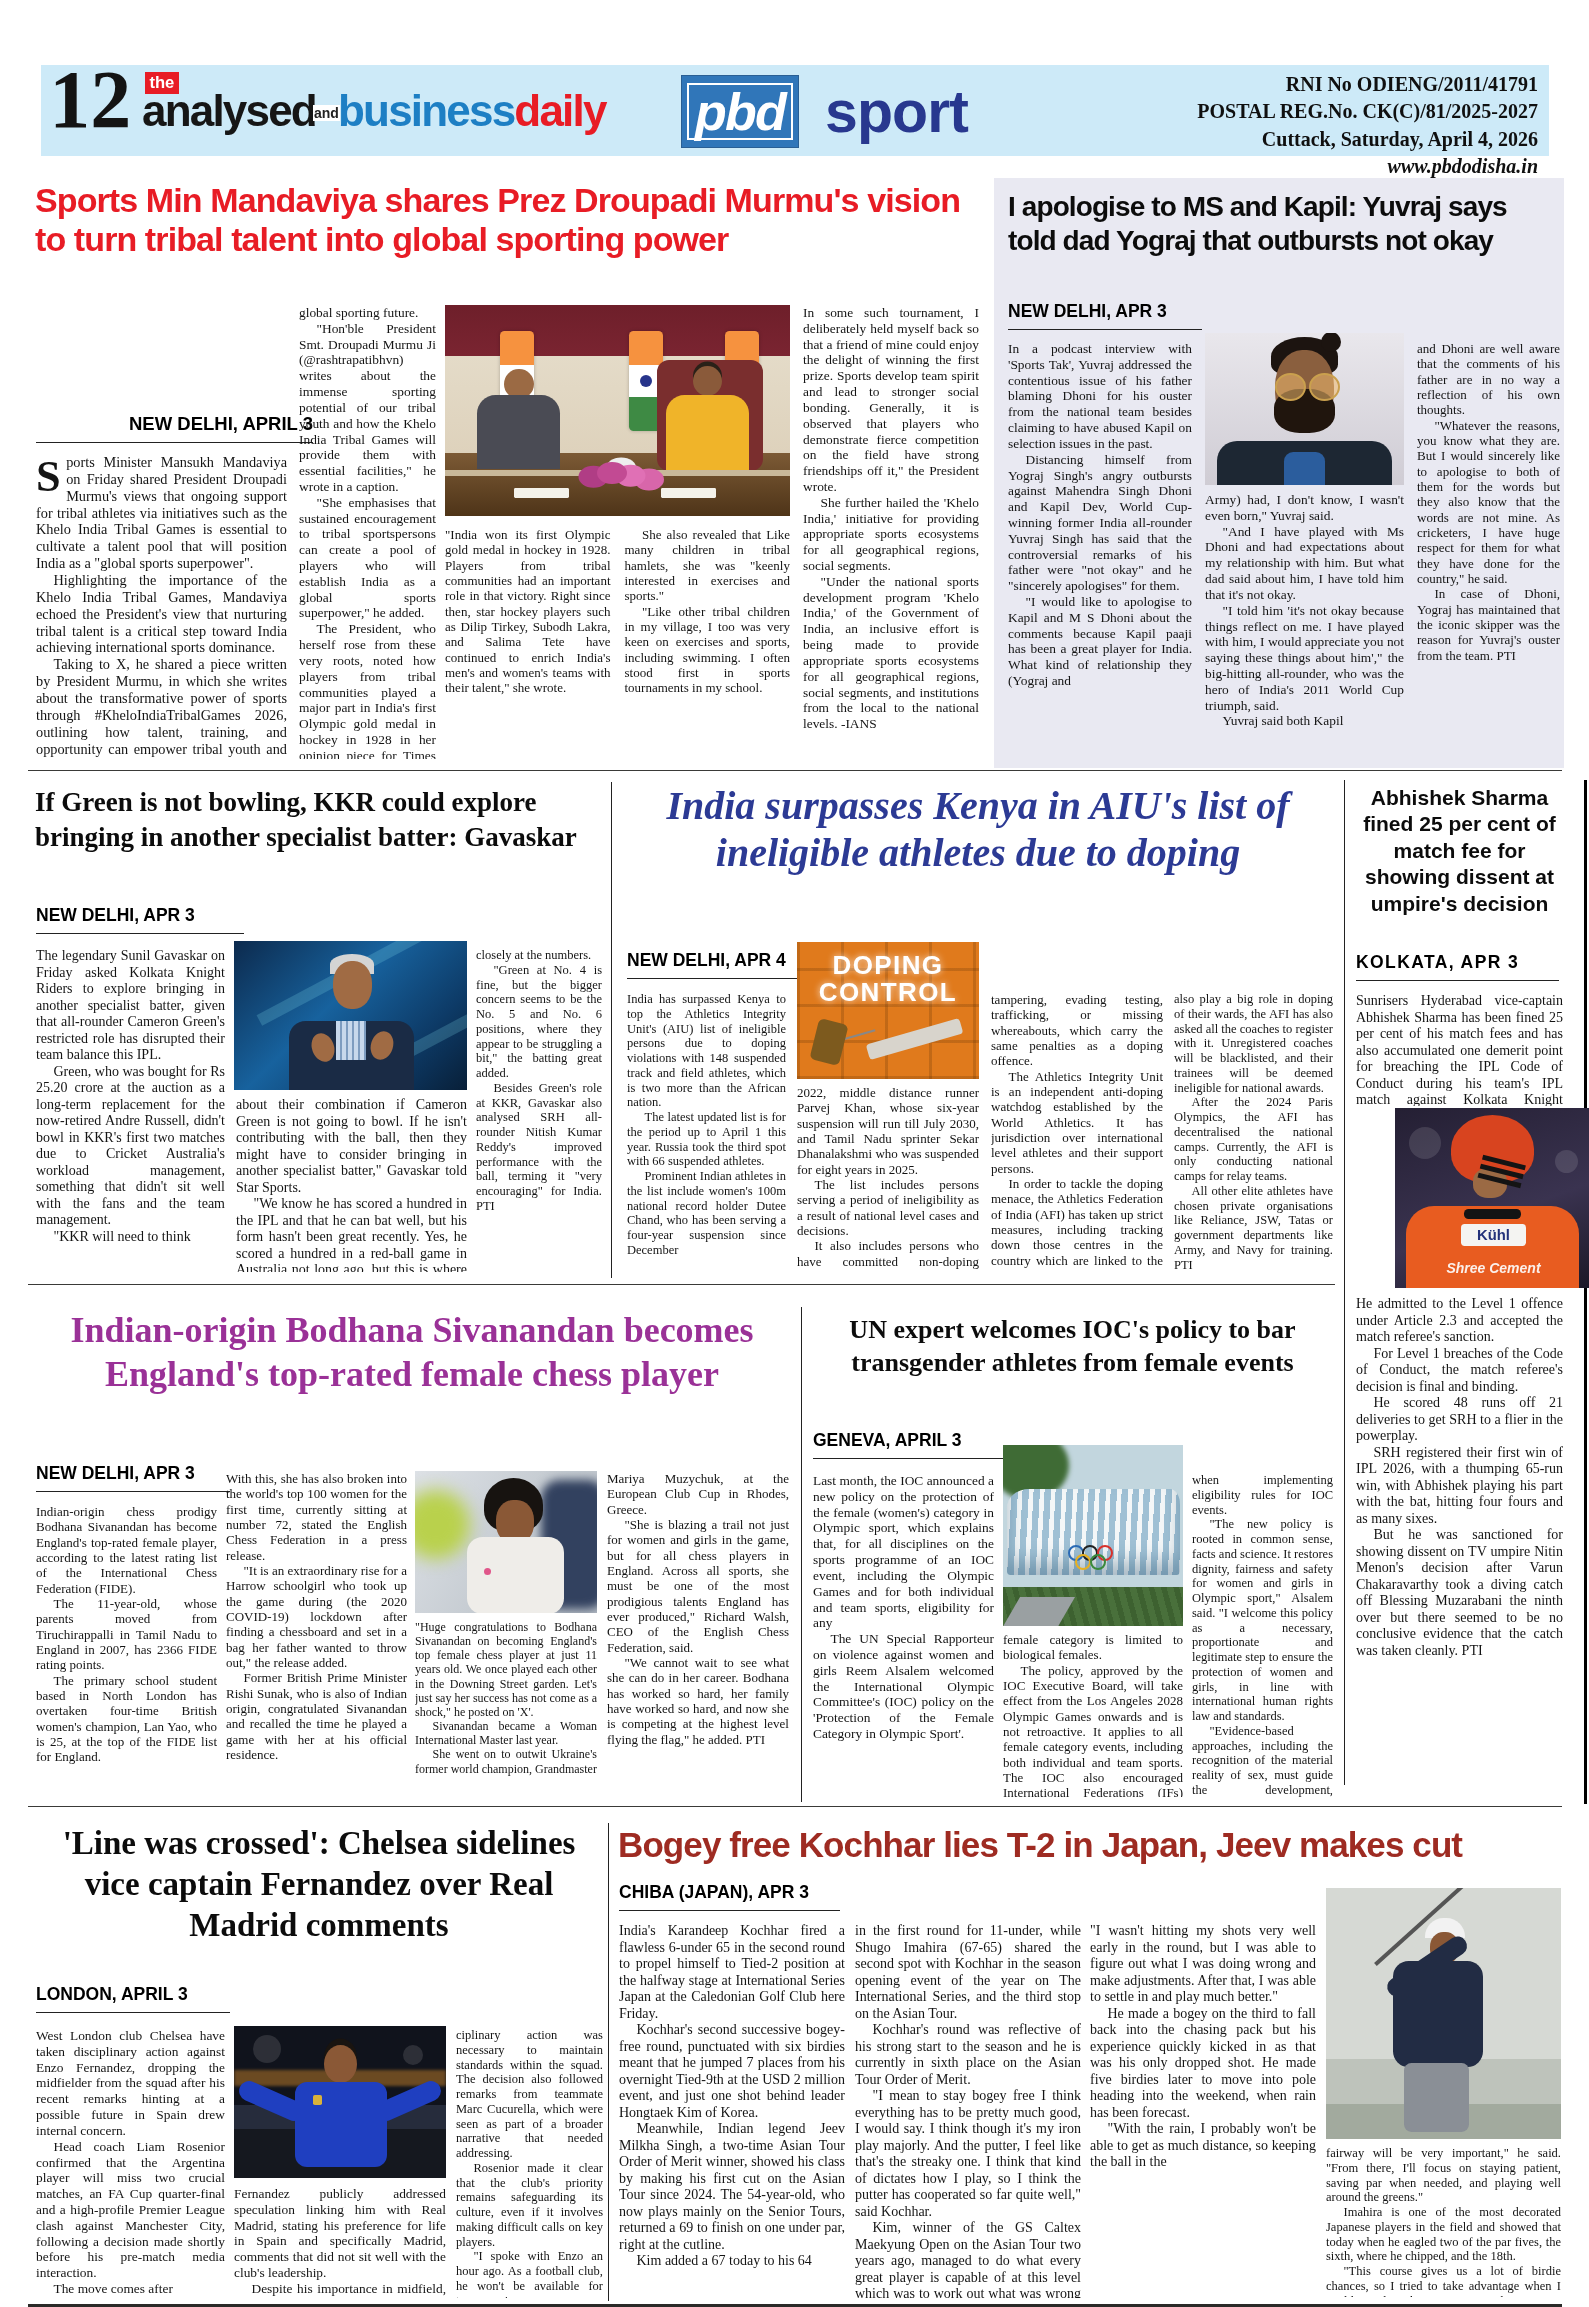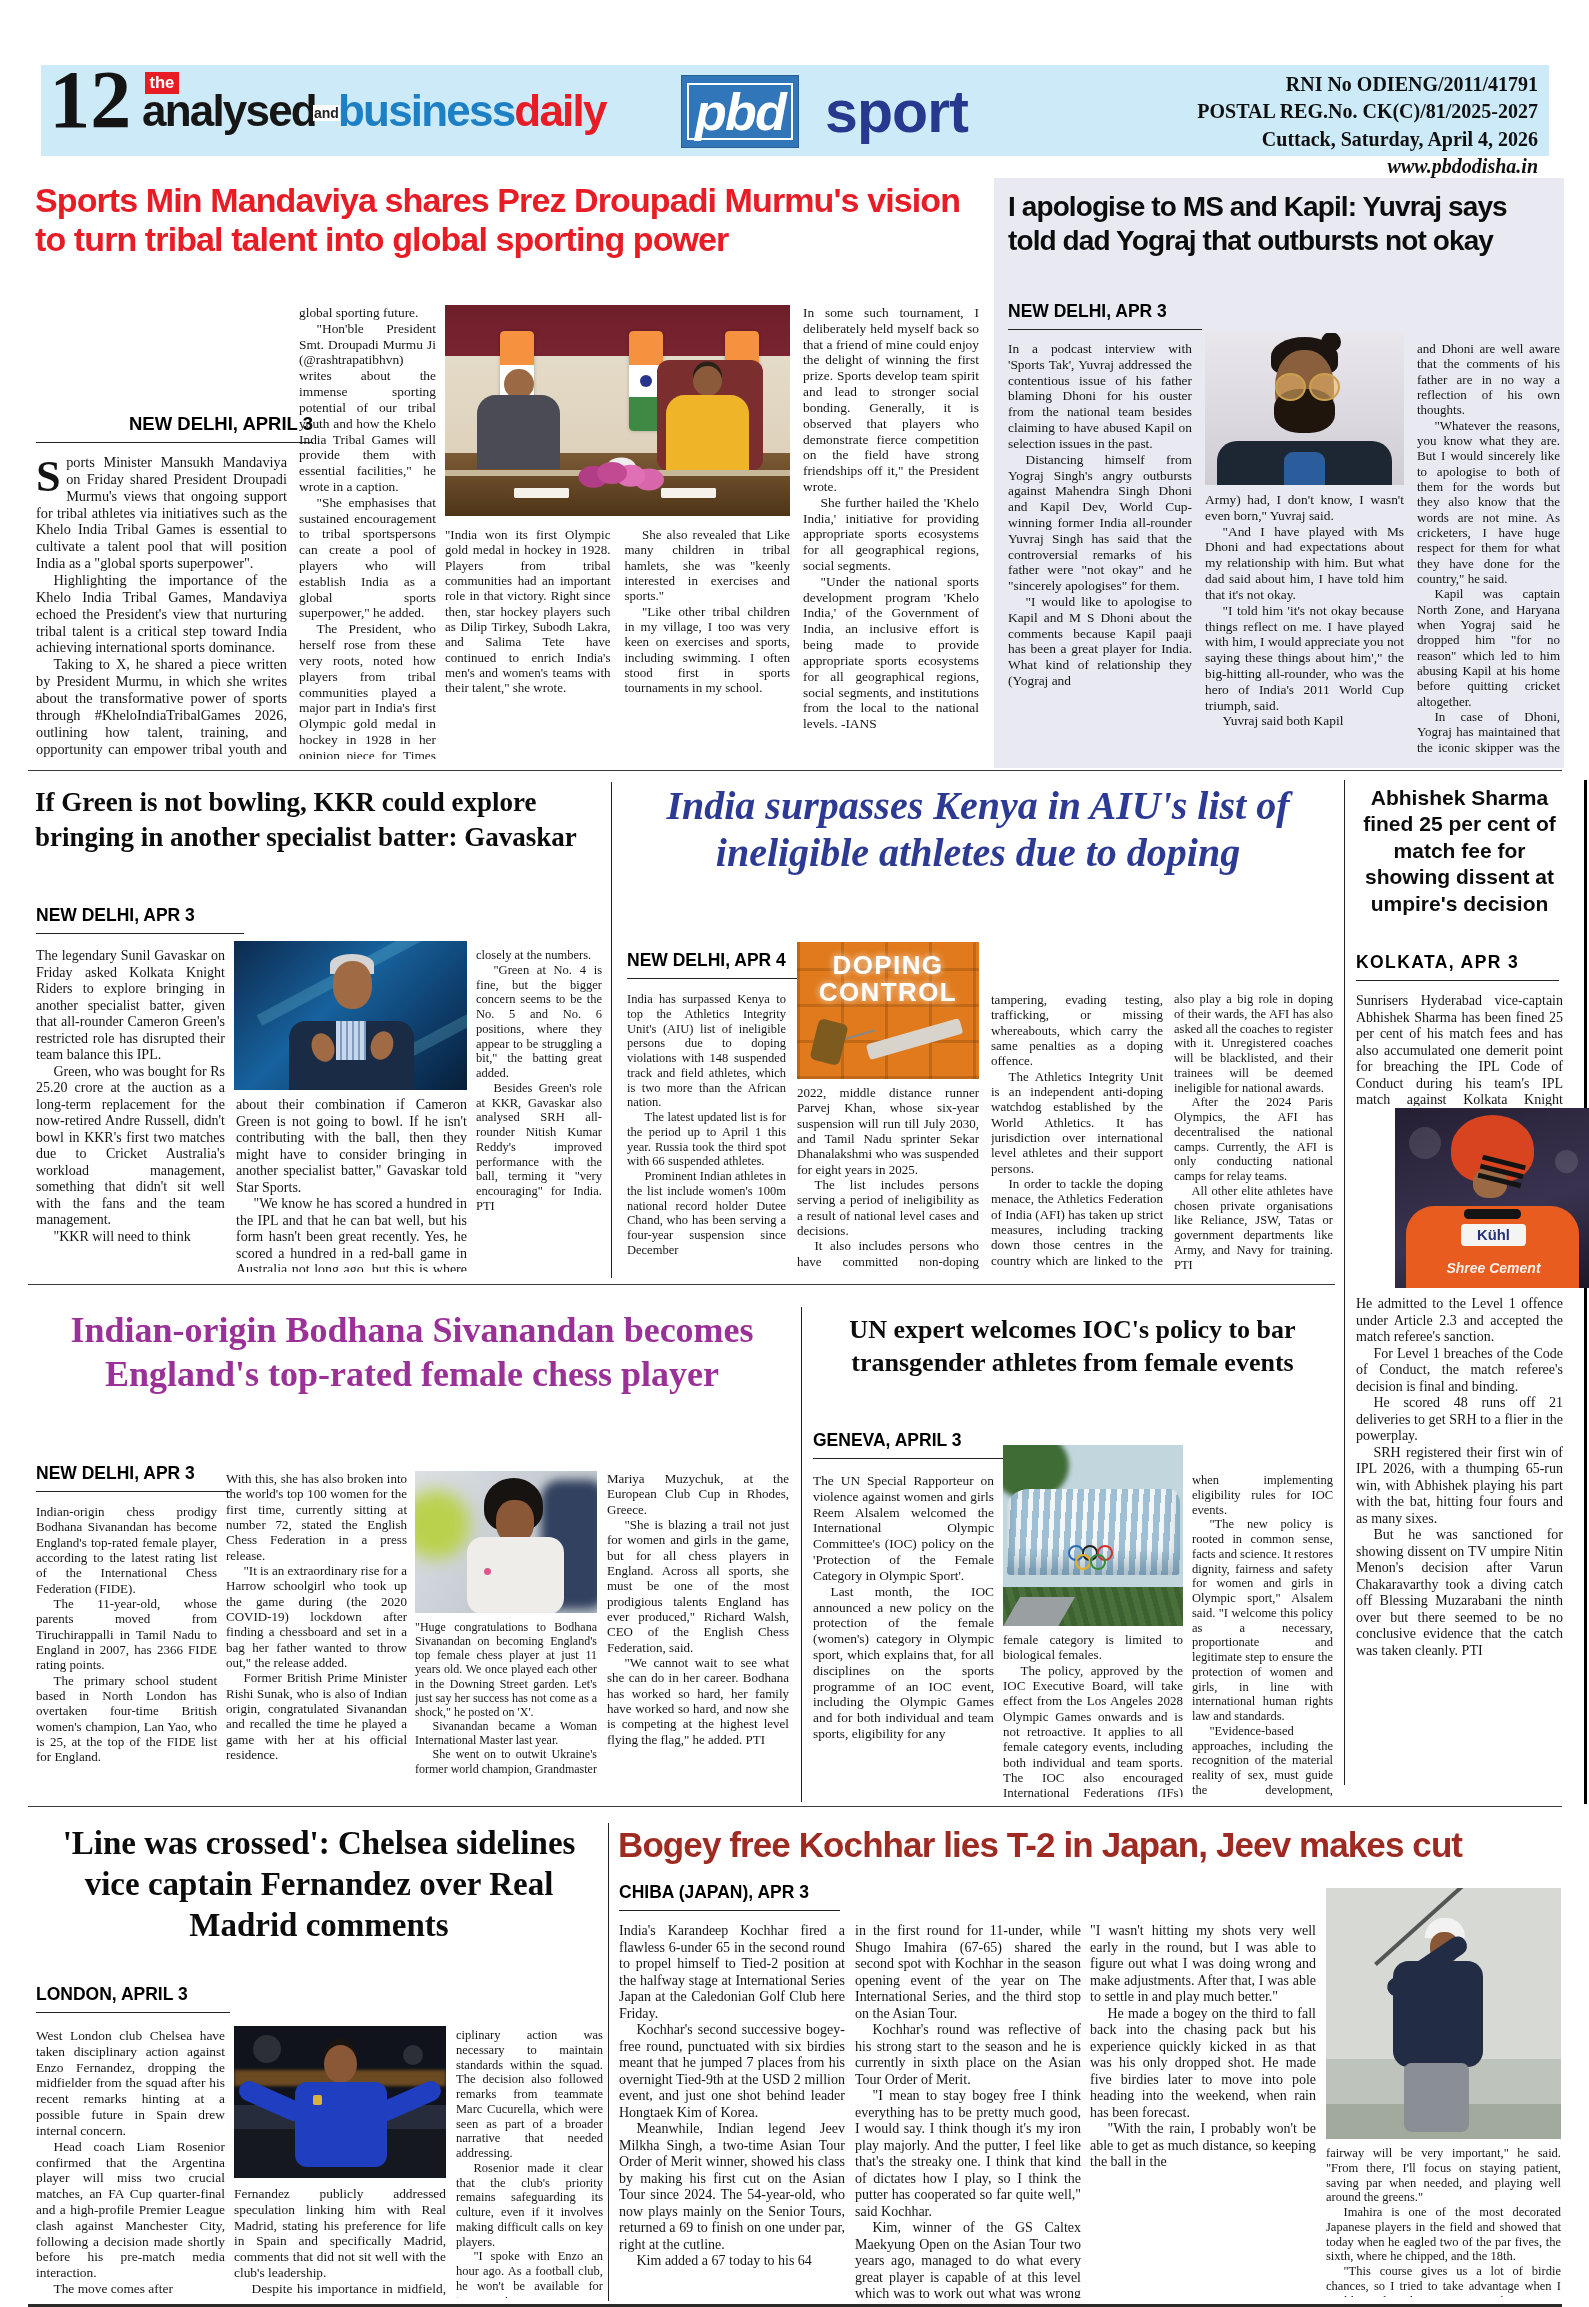--- a/index.html
+++ b/index.html
@@ -207,21 +207,20 @@
     </div>
   <div class="col" style="left:1205px;top:492px;width:199px;height:264px;font-size:13.4px;">
       <p class="para">Army) had, I don't know, I wasn't even born," Yuvraj said.</p>
       <p class="para">"And I have played with Ms Dhoni and had expectations about my relationship with him. But what dad said about him, I have told him that it's not okay.</p>
       <p class="para">"I told him 'it's not okay because things reflect on me. I have played with him, I would appreciate you not saying these things about him'," the big-hitting all-rounder, who was the hero of India's 2011 World Cup triumph, said.</p>
       <p class="para">Yuvraj said both Kapil</p>
     </div>
   <div class="col" style="left:1417px;top:341px;width:143px;height:414px;font-size:13px;">
       <p class="para">and Dhoni are well aware that the comments of his father are in no way a reflection of his own thoughts.</p>
       <p class="para">"Whatever the reasons, you know what they are. But I would sincerely like to apologise to both of them for the words but they also know that the words are not mine. As cricketers, I have huge respect for them for what they have done for the country," he said.</p>
-      <p class="para">Kapil was captain North Zone, and Haryana when Yograj said he dropped him "for no reason" which led to him abusing Kapil at his home before quitting cricket altogether.</p>
       <p class="para">In case of Dhoni, Yograj has maintained that the iconic skipper was the reason for Yuvraj's ouster from the team. PTI</p>
     </div>
 
   <div class="rule-h" style="left:28px;top:770px;width:1534px;height:1.4px;"></div>
 
   <h1 class="hl serifline" style="left:35px;top:785px;width:568px;font-size:27px;line-height:1.3;color:#0c0c0c;text-align:left;">If Green is not bowling, KKR could explore bringing in another specialist batter: Gavaskar</h1>
   <div class="dateline" style="left:36px;top:905px;width:208px;font-size:17.5px;">NEW DELHI, APR 3</div>
   <div class="ph ph-gav" style="left:234px;top:941px;width:233px;height:149px;">
     <div class="gv-streak" style="left:14px;top:28px;"></div>
     <div class="gv-streak" style="left:102px;top:92px;"></div>
@@ -347,22 +346,22 @@
     <div class="ioc-bld"></div>
     <div class="ring" style="left:65px;top:100px;"></div>
     <div class="ring" style="left:79px;top:100px;border-color:#222;"></div>
     <div class="ring" style="left:94px;top:100px;border-color:#d8312b;"></div>
     <div class="ring" style="left:72px;top:109px;border-color:#e8b020;"></div>
     <div class="ring" style="left:87px;top:109px;border-color:#3a8a3d;"></div>
     <div class="ioc-hedge"></div>
     <div class="ioc-road"></div>
   </div>
   <div class="col" style="left:813px;top:1473px;width:181px;height:325px;font-size:13.4px;">
+      <p class="para">Last month, the IOC announced a new policy on the protection of the female (women's) category in Olympic sport, which explains that, for all disciplines on the sports programme of an IOC event, including the Olympic Games and for both individual and team sports, eligibility for any</p>
       <p class="para">The UN Special Rapporteur on violence against women and girls Reem Alsalem welcomed the International Olympic Committee's (IOC) policy on the 'Protection of the Female Category in Olympic Sport'.</p>
-      <p class="para">Last month, the IOC announced a new policy on the protection of the female (women's) category in Olympic sport, which explains that, for all disciplines on the sports programme of an IOC event, including the Olympic Games and for both individual and team sports, eligibility for any</p>
     </div>
   <div class="col" style="left:1003px;top:1632px;width:180px;height:165px;font-size:13px;">
       <p class="para">female category is limited to biological females.</p>
       <p class="para">The policy, approved by the IOC Executive Board, will take effect from the Los Angeles 2028 Olympic Games onwards and is not retroactive. It applies to all female category events, including both individual and team sports. The IOC also encouraged International Federations (IFs) and other sports governing bodies to adopt the policy</p>
     </div>
   <div class="col" style="left:1192px;top:1473px;width:141px;height:325px;font-size:12.5px;">
       <p class="para">when implementing eligibility rules for IOC events.</p>
       <p class="para">"The new policy is rooted in common sense, facts and science. It restores dignity, fairness and safety for women and girls in Olympic sport," Alsalem said. "I welcome this policy as a necessary, proportionate and legitimate step to ensure the protection of women and girls, in line with international human rights law and standards.</p>
       <p class="para">"Evidence-based approaches, including the recognition of the material reality of sex, must guide the development, monitoring, and review of sport policy at all levels," she added. -IANS</p>
     </div>

